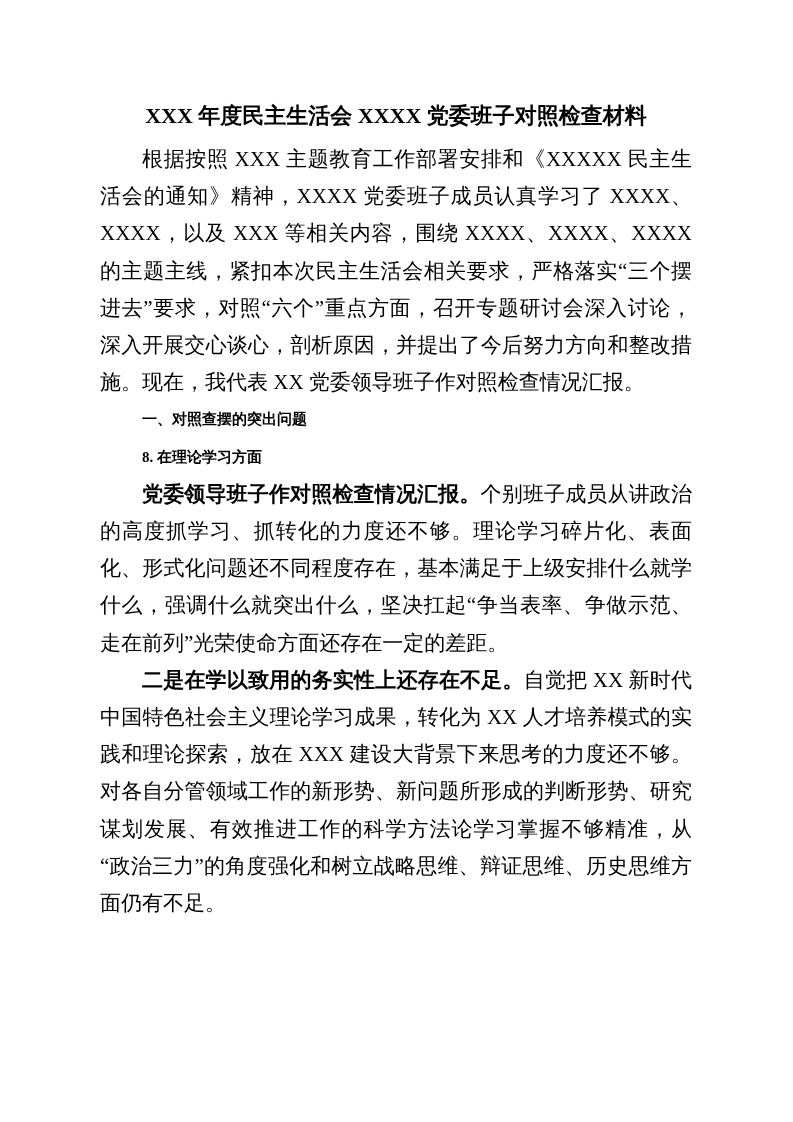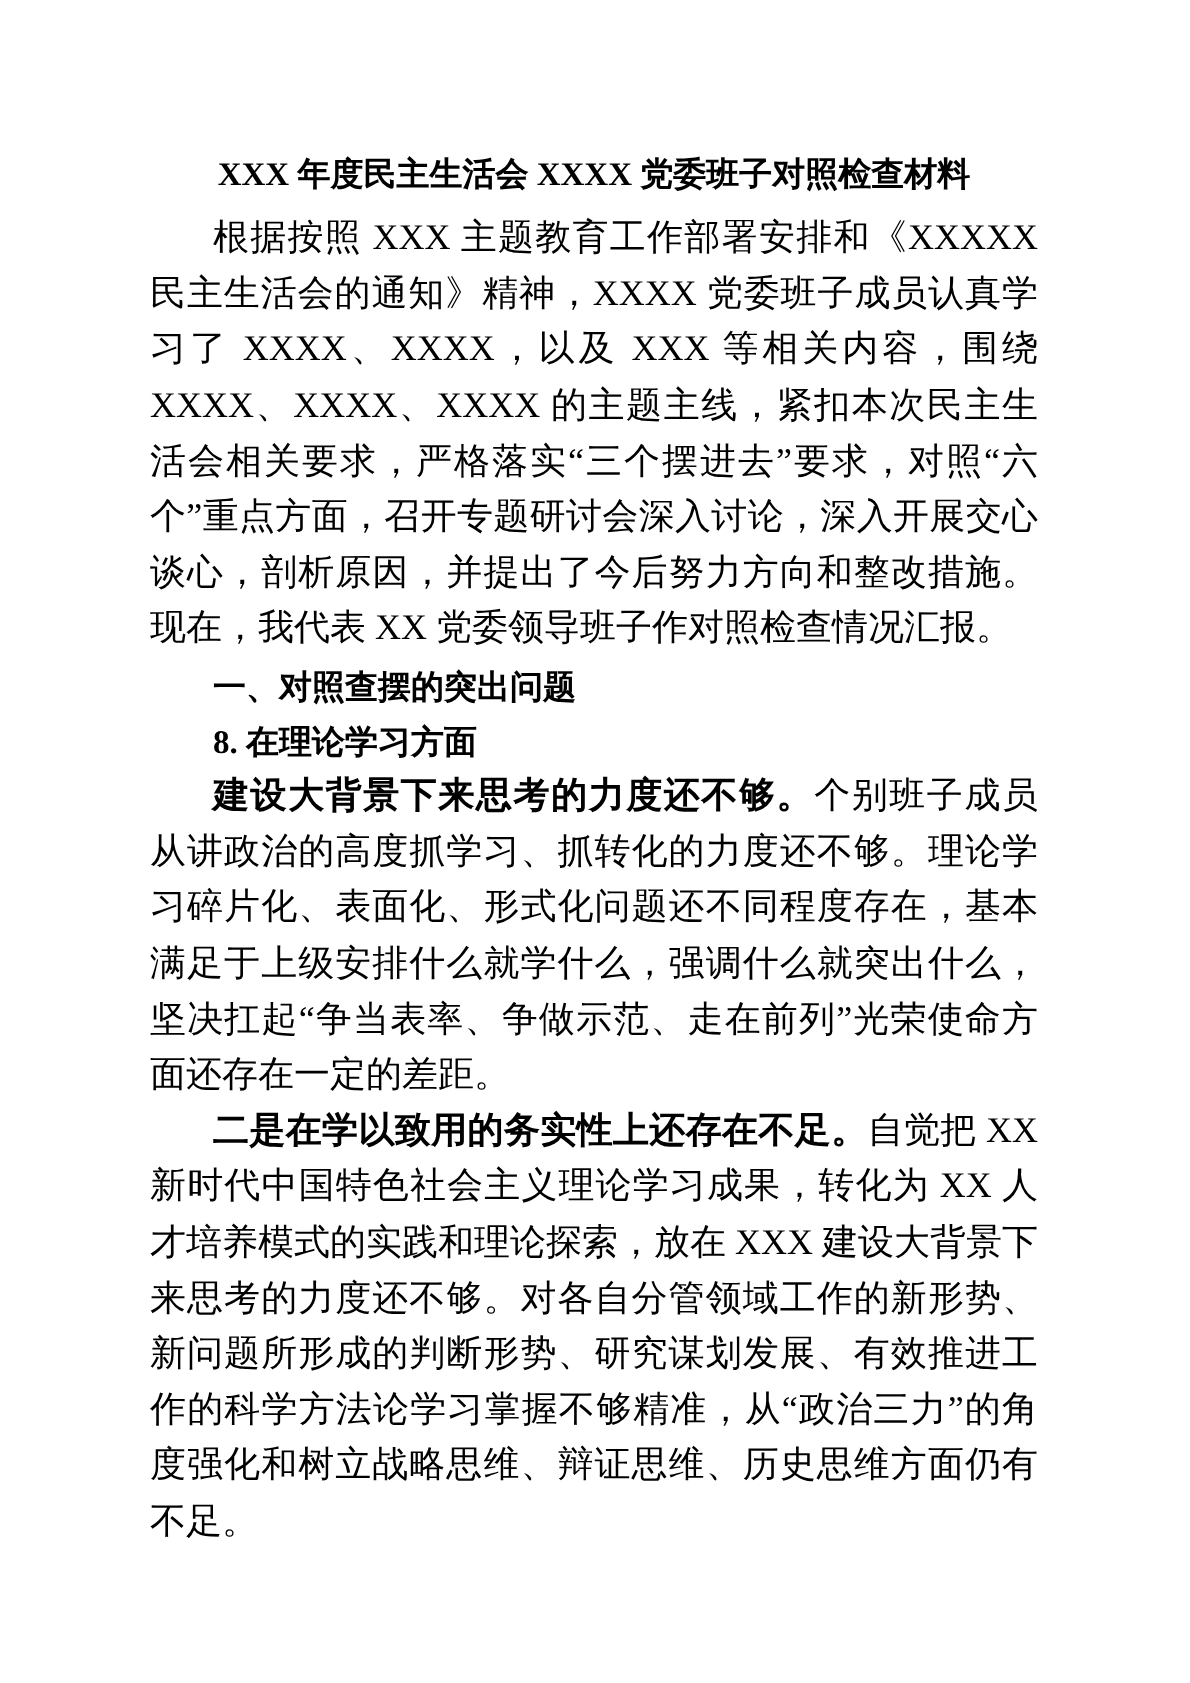--- a/index.html
+++ b/index.html
@@ -21,30 +21,30 @@
   }
   .doc-title {
     font-size: 22px;
     font-weight: bold;
     text-align: center;
     line-height: 37px;
     margin: 0 0 7px 0;
     white-space: nowrap;
   }
   p.body-para {
-    font-size: 24px;
+    font-size: 21px;
     line-height: 37.2px;
     margin: 0;
     text-align: justify;
     text-justify: inter-ideograph;
     text-indent: 42px;
     word-break: normal;
   }
   p.heading-para {
-    font-size: 22px;
+    font-size: 15px;
     line-height: 37.2px;
     margin: 0;
     text-indent: 42px;
     font-weight: bold;
   }
   .lead {
     font-weight: bold;
   }
 </style>
 </head>
@@ -53,19 +53,19 @@
 <div class="page">
 
   <h1 class="doc-title">XXX 年度民主生活会 XXXX 党委班子对照检查材料</h1>
 
   <p class="body-para">根据按照 XXX 主题教育工作部署安排和《XXXXX 民主生活会的通知》精神，XXXX 党委班子成员认真学习了 XXXX、XXXX，以及 XXX 等相关内容，围绕 XXXX、XXXX、XXXX 的主题主线，紧扣本次民主生活会相关要求，严格落实“三个摆进去”要求，对照“六个”重点方面，召开专题研讨会深入讨论，深入开展交心谈心，剖析原因，并提出了今后努力方向和整改措施。现在，我代表 XX 党委领导班子作对照检查情况汇报。</p>
 
   <p class="heading-para">一、对照查摆的突出问题</p>
 
   <p class="heading-para">8. 在理论学习方面</p>
 
-  <p class="body-para"><span class="lead">建设大背景下来思考的力度还不够。</span><span>个别班子成员从讲政治的高度抓学习、抓转化的力度还不够。理论学习碎片化、表面化、形式化问题还不同程度存在，基本满足于上级安排什么就学什么，强调什么就突出什么，坚决扛起“争当表率、争做示范、走在前列”光荣使命方面还存在一定的差距。</span></p>
+  <p class="body-para"><span class="lead">党委领导班子作对照检查情况汇报。</span><span>个别班子成员从讲政治的高度抓学习、抓转化的力度还不够。理论学习碎片化、表面化、形式化问题还不同程度存在，基本满足于上级安排什么就学什么，强调什么就突出什么，坚决扛起“争当表率、争做示范、走在前列”光荣使命方面还存在一定的差距。</span></p>
 
   <p class="body-para"><span class="lead">二是在学以致用的务实性上还存在不足。</span><span>自觉把 XX 新时代中国特色社会主义理论学习成果，转化为 XX 人才培养模式的实践和理论探索，放在 XXX 建设大背景下来思考的力度还不够。对各自分管领域工作的新形势、新问题所形成的判断形势、研究谋划发展、有效推进工作的科学方法论学习掌握不够精准，从“政治三力”的角度强化和树立战略思维、辩证思维、历史思维方面仍有不足。</span></p>
 
 
 
 </div>
 
 </body></html>

